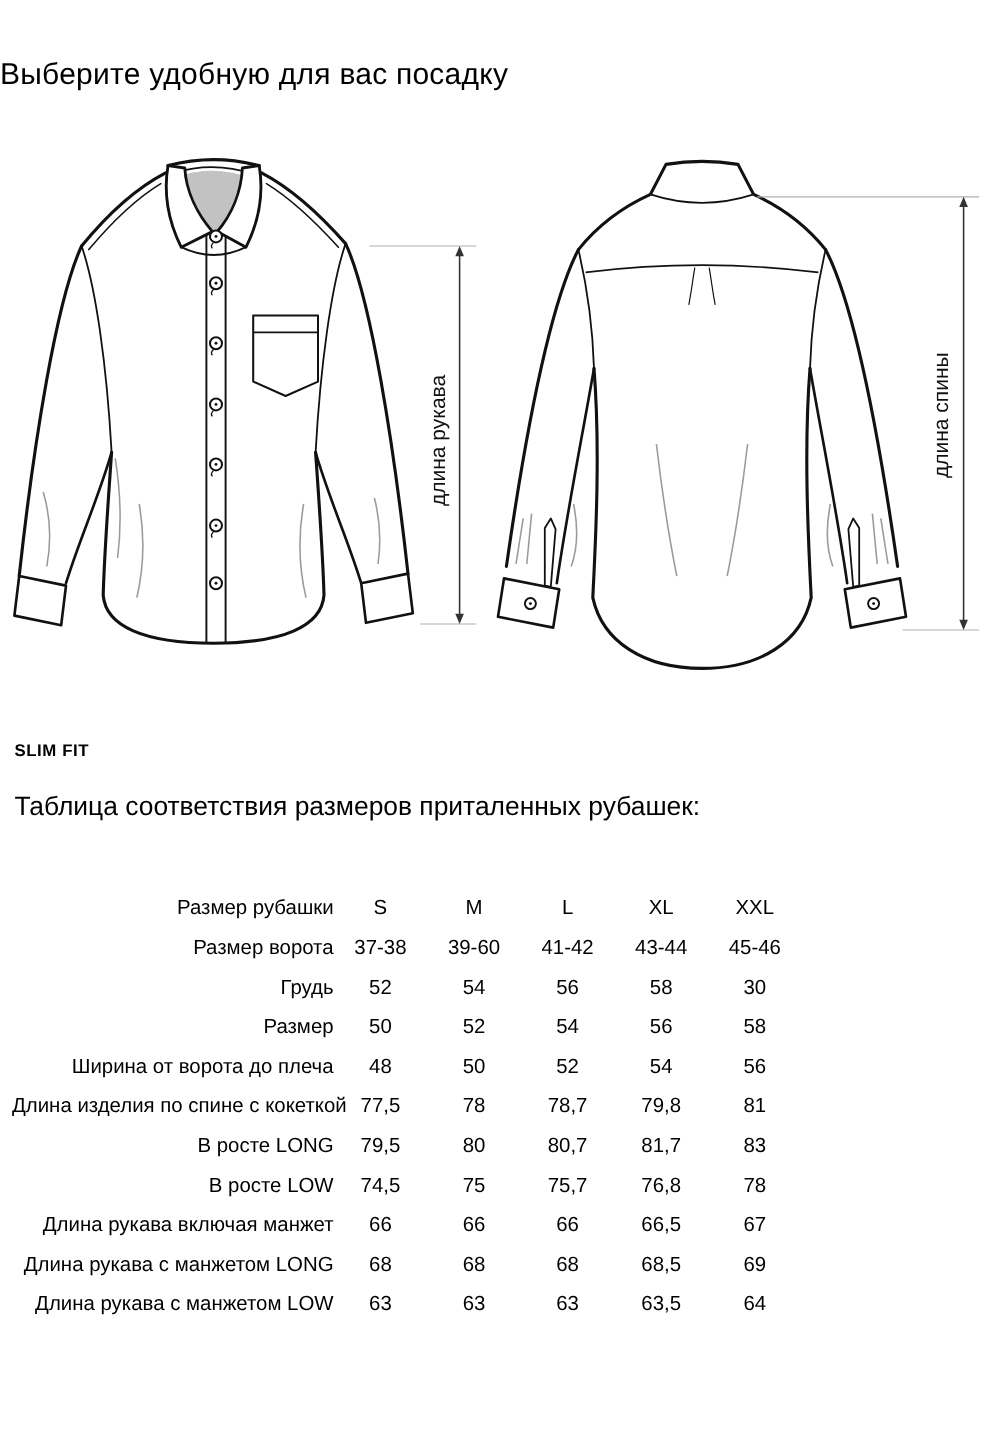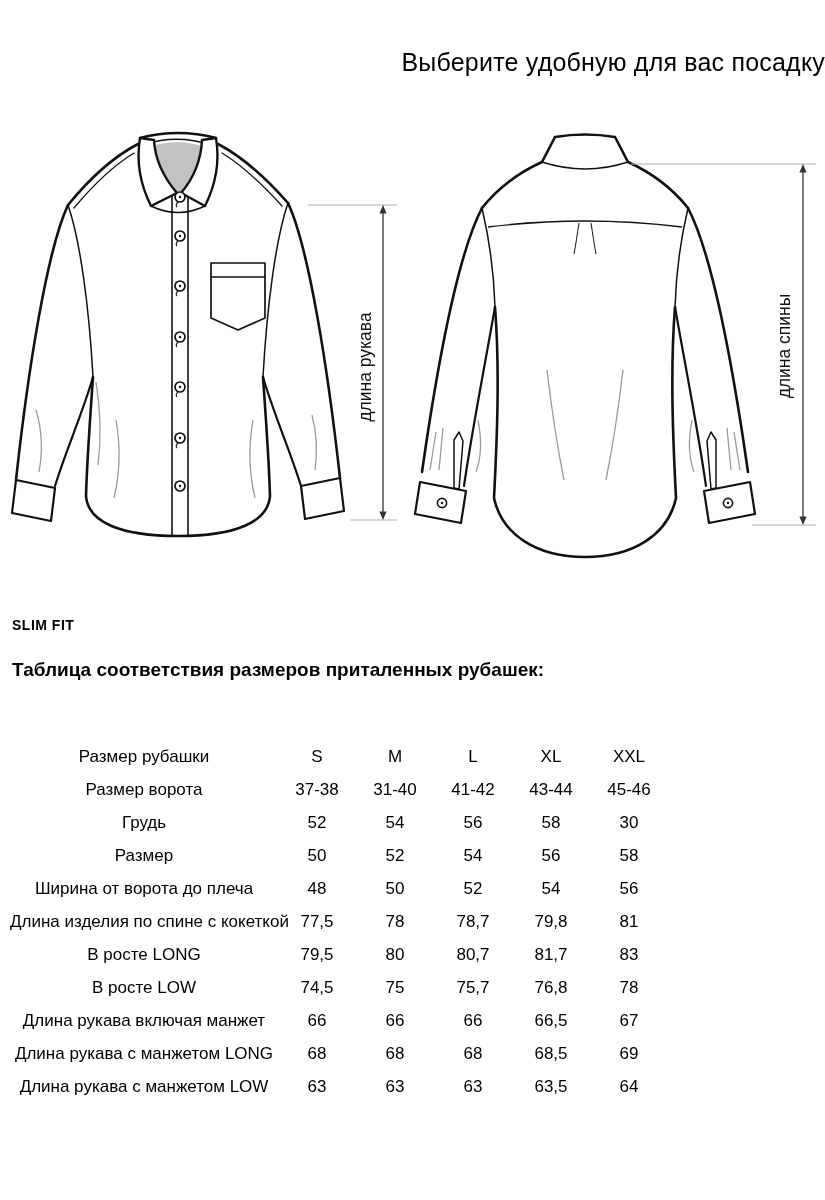--- a/index.html
+++ b/index.html
@@ -1,39 +1,39 @@
 <!DOCTYPE html>
 <html><head>
 <meta charset="utf-8">
 <style>
   html,body{margin:0;padding:0;background:#fff;}
   #screen{
     position:relative;width:825px;height:1200px;background:#ffffff;
     font-family:"Liberation Sans",sans-serif;color:#000;overflow:hidden;
   }
   .page-title{
-    position:absolute;top:48px;left:0;width:825px;text-align:right;
+    position:absolute;top:48px;left:0;width:825px;text-align:left;
     font-size:25px;font-weight:400;margin:0;letter-spacing:.2px;
   }
   .drawings{position:absolute;top:120px;left:0;width:825px;height:440px;}
   .shirt-svg{position:absolute;top:0;}
   svg text{font-family:"Liberation Sans",sans-serif;fill:#111;}
   .fit-heading{
     position:absolute;top:617px;left:12px;margin:0;
     font-size:14px;font-weight:700;letter-spacing:.5px;
   }
   .table-caption{
-    position:absolute;top:659px;left:12px;margin:0;font-size:19px;font-weight:700;
+    position:absolute;top:659px;left:12px;margin:0;font-size:22px;font-weight:400;
   }
   .size-table{position:absolute;top:740px;left:10px;width:672px;}
   .trow{
     display:grid;grid-template-columns:268px repeat(5,78px);
     height:33px;align-items:center;
   }
-  .tlabel{font-size:17px;text-align:center;white-space:nowrap;}
+  .tlabel{font-size:17px;text-align:right;white-space:nowrap;}
   .tcell{font-size:17px;text-align:center;}
 </style>
 </head>
 <body>
 
 <div id="screen">
 
   <h1 class="page-title">Выберите удобную для вас посадку</h1>
 
   <div class="drawings">
@@ -192,21 +192,21 @@
       <div class="tlabel">Размер рубашки</div>
       <div class="tcell">S</div>
       <div class="tcell">M</div>
       <div class="tcell">L</div>
       <div class="tcell">XL</div>
       <div class="tcell">XXL</div>
     </div>
     <div class="trow">
       <div class="tlabel">Размер ворота</div>
       <div class="tcell">37-38</div>
-      <div class="tcell">31-40</div>
+      <div class="tcell">39-60</div>
       <div class="tcell">41-42</div>
       <div class="tcell">43-44</div>
       <div class="tcell">45-46</div>
     </div>
     <div class="trow">
       <div class="tlabel">Грудь</div>
       <div class="tcell">52</div>
       <div class="tcell">54</div>
       <div class="tcell">56</div>
       <div class="tcell">58</div>

